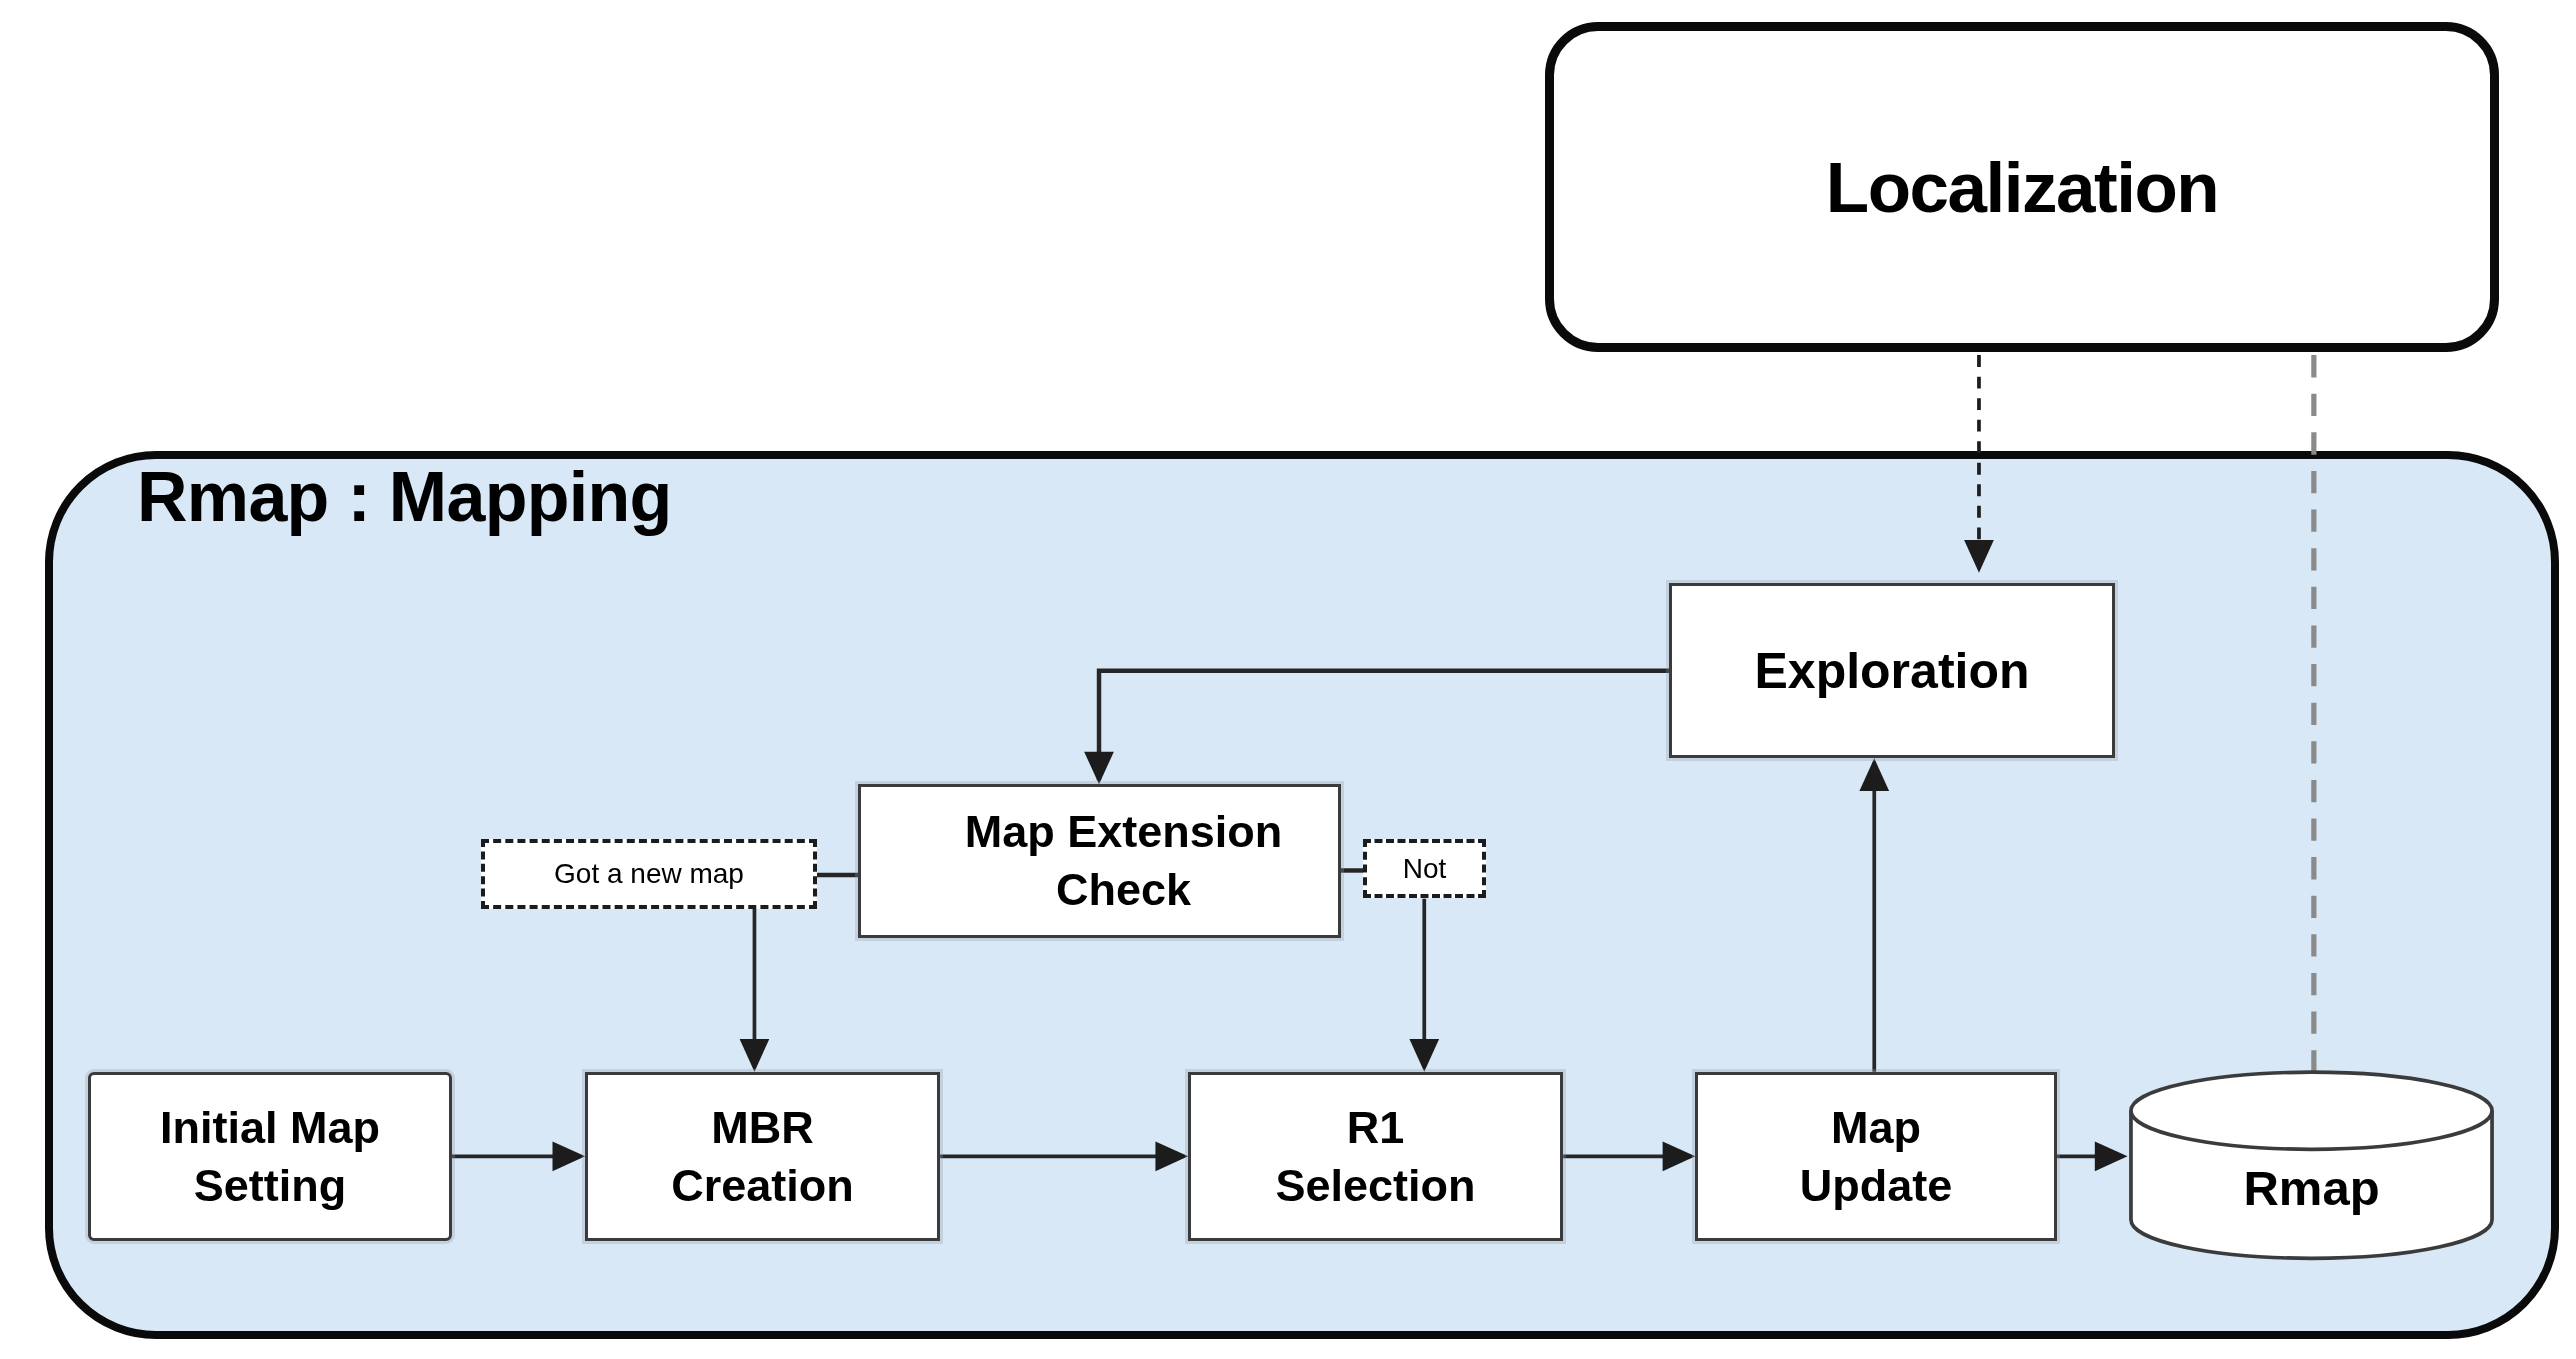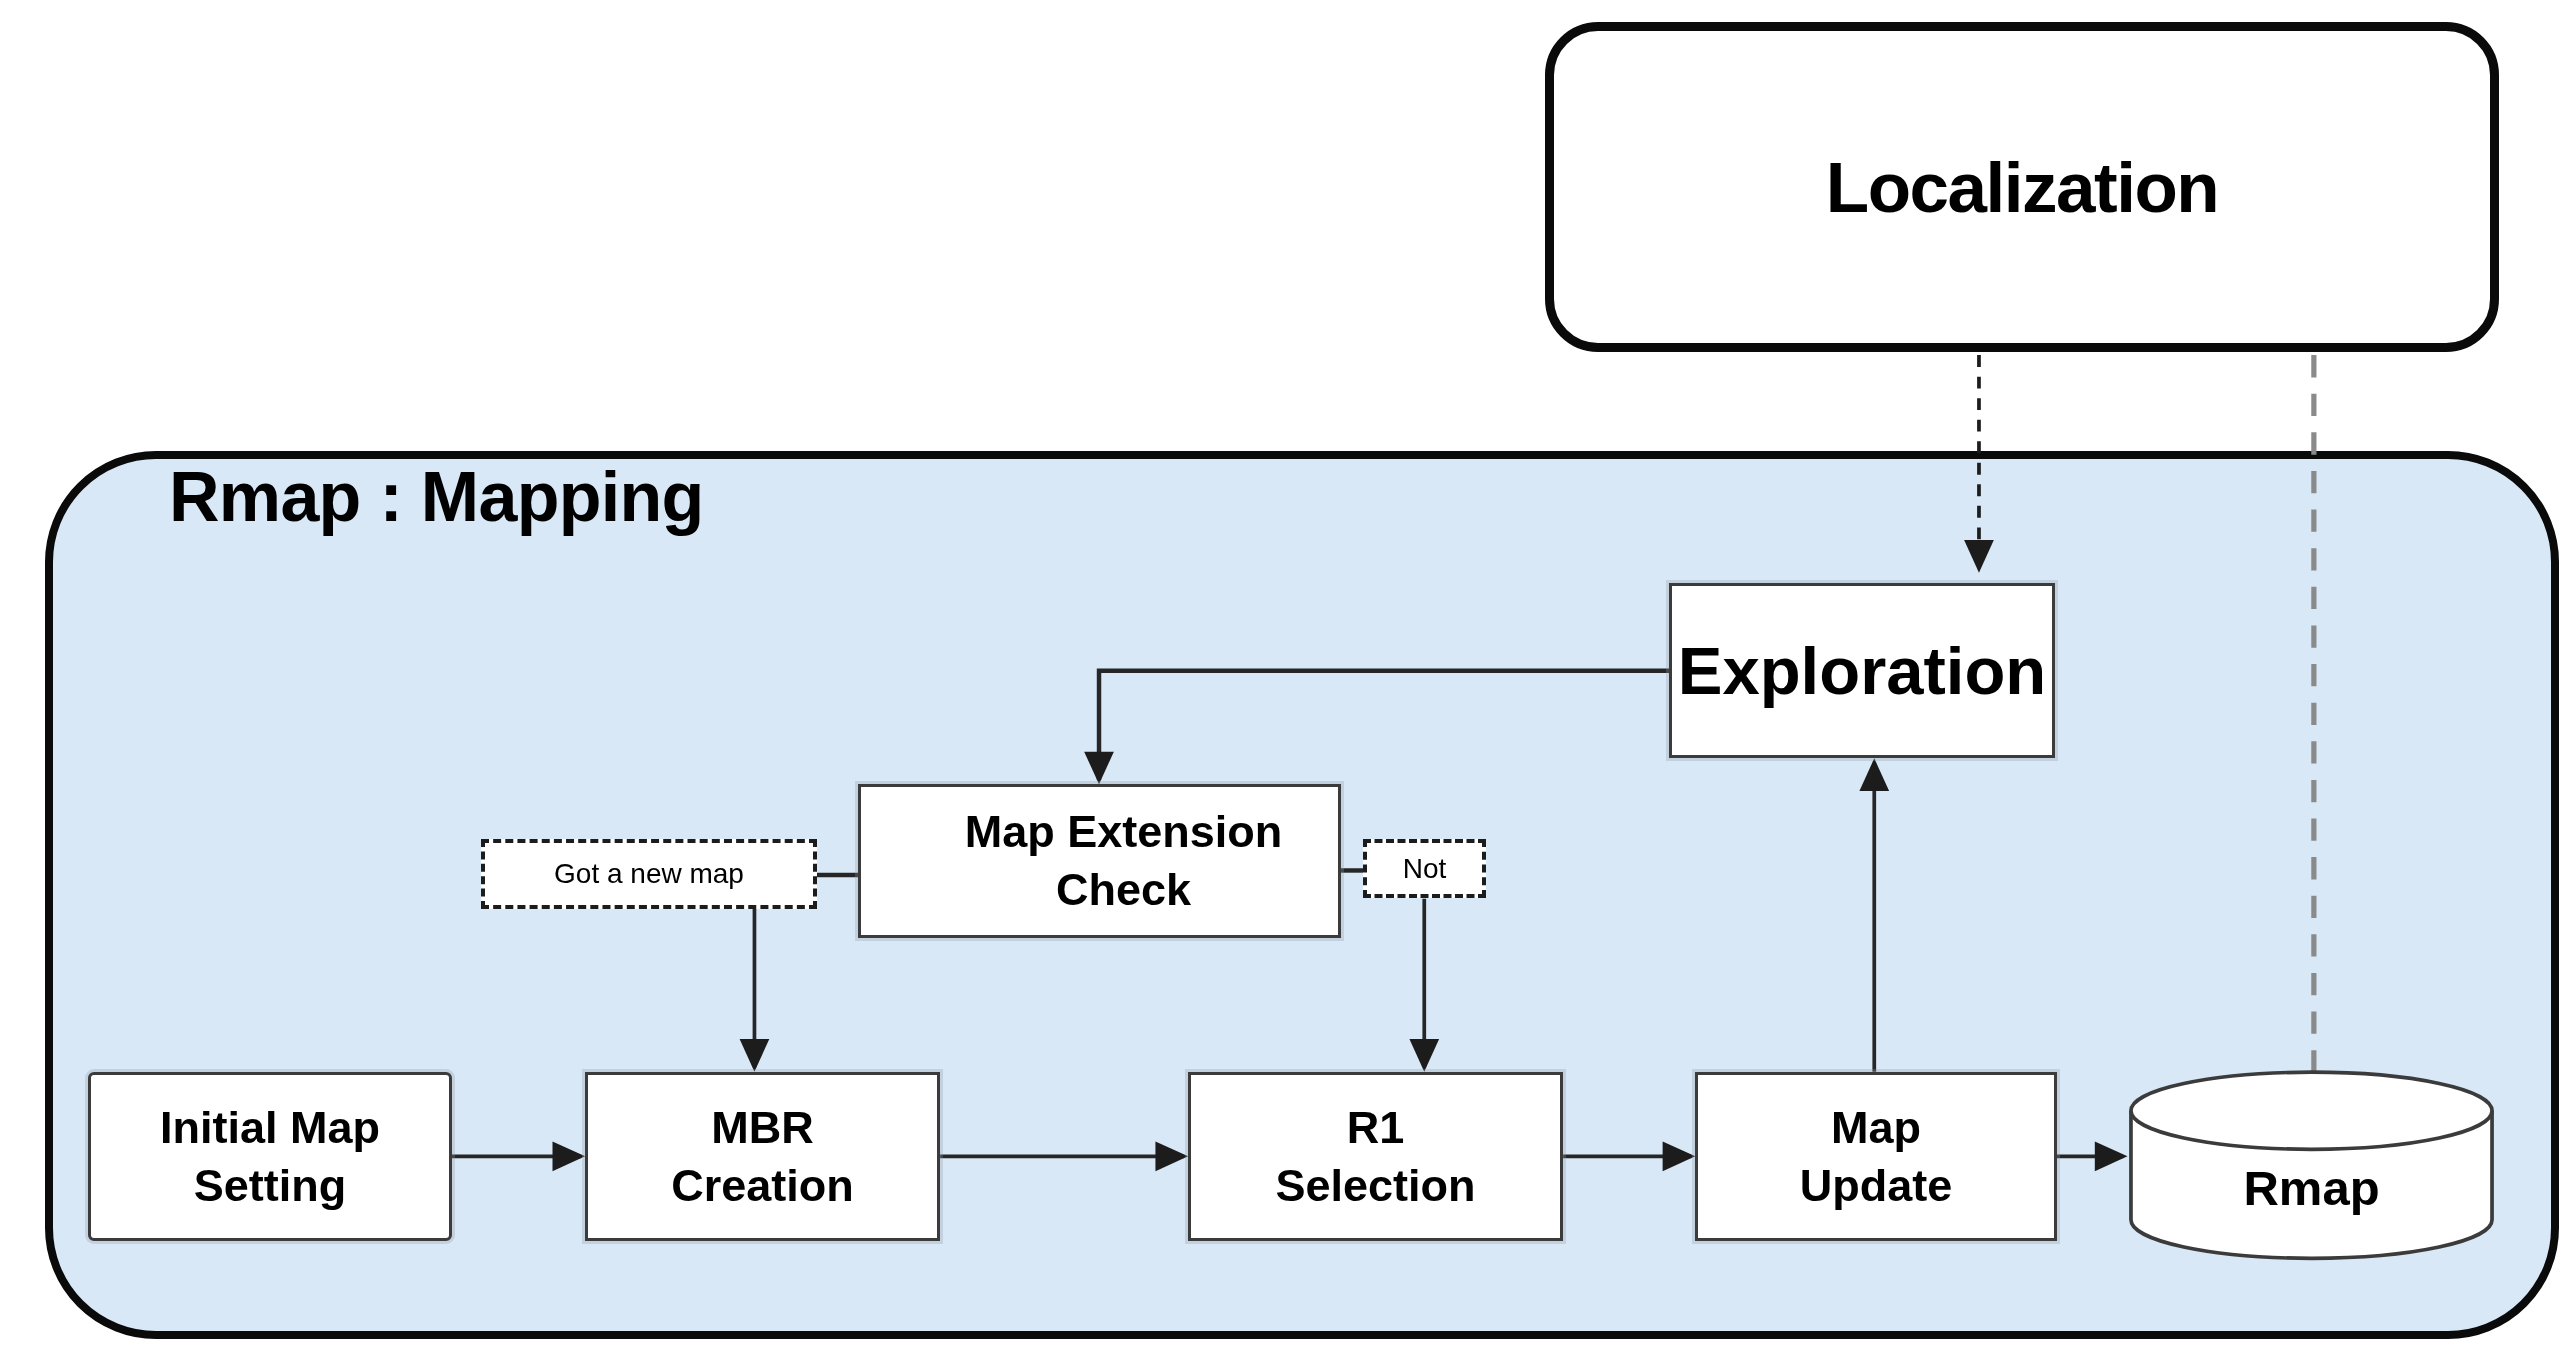--- a/index.html
+++ b/index.html
@@ -11,33 +11,33 @@
   .loc-box{position:absolute;left:1545px;top:22px;width:954px;height:330px;
     background:#ffffff;border:9.7px solid #0a0a0a;border-radius:53px;
     box-sizing:border-box;display:flex;align-items:center;justify-content:center;z-index:3;}
   .loc-box .lbl{font-size:71px;font-weight:700;letter-spacing:-1.5px;}
 
   
   .mapping-container{position:absolute;left:45px;top:451px;width:2514px;height:888px;
     background:#d8e8f6;border:8.2px solid #0a0a0a;border-radius:111px;
     box-sizing:border-box;z-index:1;}
   .container-title{position:absolute;left:137px;top:457px;font-size:70px;font-weight:700;
-    letter-spacing:-0.7px;z-index:3;margin-left:32px;}
+    letter-spacing:-0.7px;z-index:3;}
 
   
   svg.wires{position:absolute;left:0;top:0;width:2576px;height:1360px;z-index:2;}
 
   
   .node{position:absolute;background:#ffffff;border:3.7px solid #3b3b3b;box-sizing:border-box;
     display:flex;flex-direction:column;align-items:center;justify-content:center;
     text-align:center;font-weight:700;font-size:45px;line-height:1.28;z-index:3;
     box-shadow:0 0 0 3px rgba(145,155,165,0.30);}
   .node.dashed{border:4.5px dashed #1c1c1c;font-weight:400;font-size:28px;
     box-shadow:none;letter-spacing:0;}
-  .node-exploration{left:1669px;top:583px;width:386px;height:175px;font-size:67px;}
+  .node-exploration{left:1669px;top:583px;width:446px;height:175px;font-size:50px;}
   .node-mec{left:858px;top:784px;width:483px;height:154px;padding-left:48px;}
   .node-gnm{left:481px;top:839px;width:336px;height:70px;}
   .node-not{left:1363px;top:839px;width:123px;height:59px;}
   .node-ims{left:88px;top:1072px;width:364px;height:169px;border-radius:6px;}
   .node-mbr{left:585px;top:1072px;width:355px;height:169px;}
   .node-r1{left:1188px;top:1072px;width:375px;height:169px;}
   .node-mu{left:1695px;top:1072px;width:362px;height:169px;}
 
   
   .cyl-wrap{position:absolute;left:2127px;top:1067px;width:369px;height:195px;z-index:3;}

